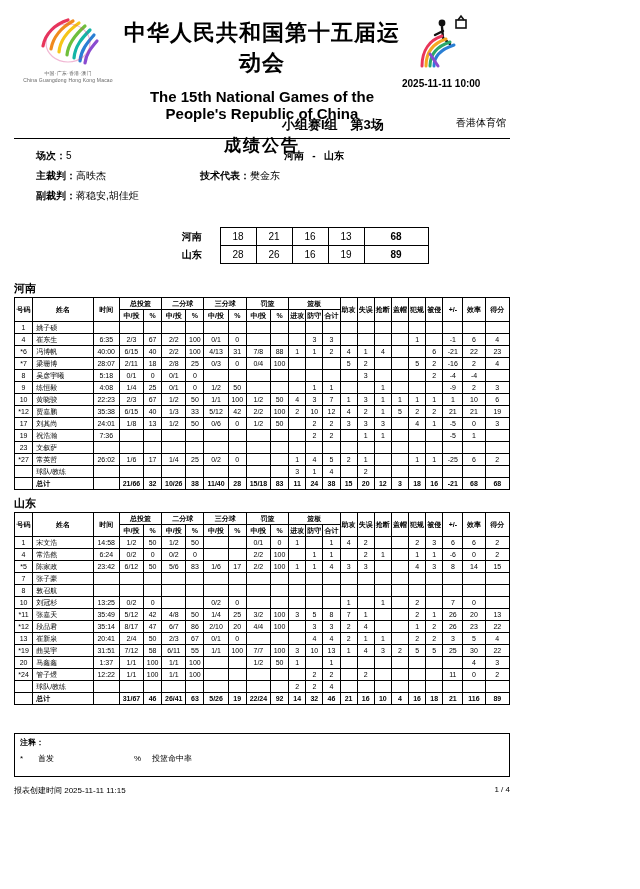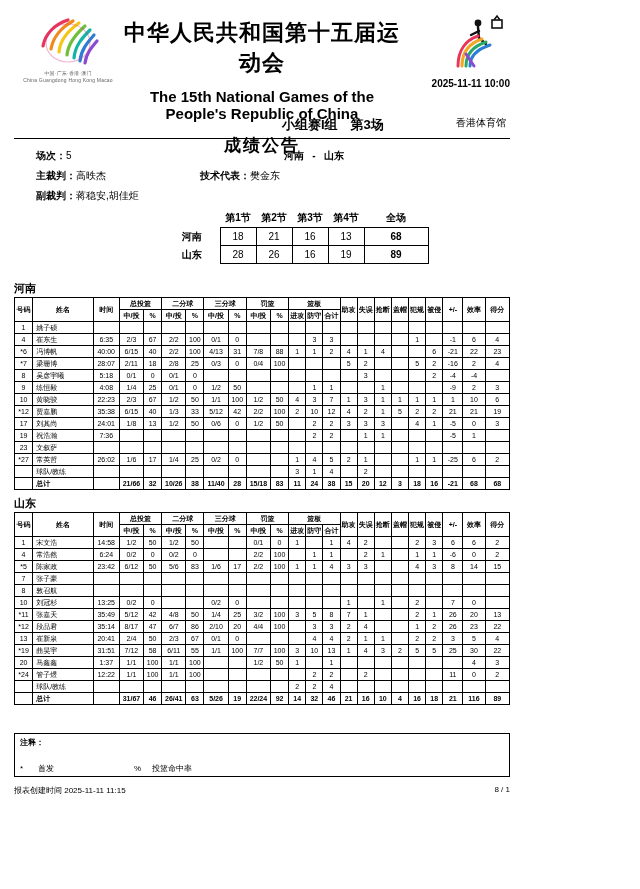--- a/index.html
+++ b/index.html
@@ -18,21 +18,21 @@
 
   
   .header { display:flex; align-items:flex-start; height: 82px; }
   .logo-wrap { width: 108px; display:flex; flex-direction:column; align-items:center; padding-top:6px;}
   .logo-mark { width:66px; height:52px; position:relative; }
   .logo-sub { font-size:5px; color:#666; margin-top:2px; text-align:center; line-height:1.3; letter-spacing:0.2px;}
   .title-wrap { flex:1; text-align:center; padding-top:8px; }
   .title-cn { font-size:22px; font-weight:bold; letter-spacing:1px; }
   .title-en { font-size:15px; font-weight:bold; margin-top:10px; }
   .title-cn2 { font-size:17px; font-weight:bold; margin-top:12px; letter-spacing:2px;}
-  .emblem-wrap { width:108px; display:flex; flex-direction:column; align-items:flex-end; padding-top:4px;}
+  .emblem-wrap { width:108px; display:flex; flex-direction:column; align-items:flex-start; padding-top:4px;}
   .emblem { width:72px; height:60px; position:relative; }
   .datetime { font-size:10px; font-weight:bold; margin-top:4px; white-space:nowrap; }
 
   
   .meta { margin-top: 4px; position:relative; height: 40px; }
   .meta .left { position:absolute; left:12px; top:0; }
   .meta .sport { font-size:11px; font-weight:bold; }
   .meta .group { font-size:11px; font-weight:bold; margin-top:8px; }
   .meta .center { position:absolute; left:268px; top:20px; font-size:13px; font-weight:bold; }
   .meta .right { position:absolute; right:4px; top:20px; font-size:10px;margin-left:8px; }
@@ -72,21 +72,21 @@
   .c-s { width:24px;}
   .c-p { width:18px;}
   .c-small { width:17px;}
   .c-pm { width:20px;}
   .c-eff { width:22px;}
   .c-pts { width:24px;}
 
   
   .notes { margin-top:28px; border:1px solid #000; height:44px; padding:3px 5px; font-size:8px; }
   .notes .t { font-weight:bold; }
-  .notes .line { margin-top:15px; }
+  .notes .line { margin-top:5px; }
   .notes .line span.a { display:inline-block; width:18px;}
   .notes .line span.b { display:inline-block; width:96px;}
   .notes .line span.c { display:inline-block; width:96px;}
 
   .footer { margin-top:8px; font-size:8px; position:relative; }
   .footer .pg { position:absolute; right:0; top:0; }
 </style>
 </head>
 <body>
 
@@ -157,23 +157,20 @@
     </div>
     <div class="l2b">
       <span class="label">技术代表：</span><span>樊金东</span>
     </div>
     <div class="l3">
       <span class="label">副裁判：</span><span>蒋稳安,胡佳炬</span>
     </div>
   </div>
 
   <div class="scorewrap">
-    <div class="scorehdr">
-      <span>第1节</span><span>第2节</span><span>第3节</span><span>第4节</span><span class="total">全场</span>
-    </div>
     <table class="scoretbl">
       <tbody>
           <tr>
         <td class="team">河南</td>
         <td>18</td>
         <td>21</td>
         <td>16</td>
         <td>13</td>
         <td class="total">68</td>
       </tr>
@@ -1021,15 +1018,15 @@
 
   <div class="notes">
     <div class="t">注释：</div>
     <div class="line">
       <span class="a">*</span><span class="b">首发</span><span class="a">%</span><span class="c">投篮命中率</span>
     </div>
   </div>
 
   <div class="footer">
     <span>报表创建时间 2025-11-11 11:15</span>
-    <span class="pg">8 / 1</span>
+    <span class="pg">1 / 4</span>
   </div>
 </div>
 
 </body></html>

